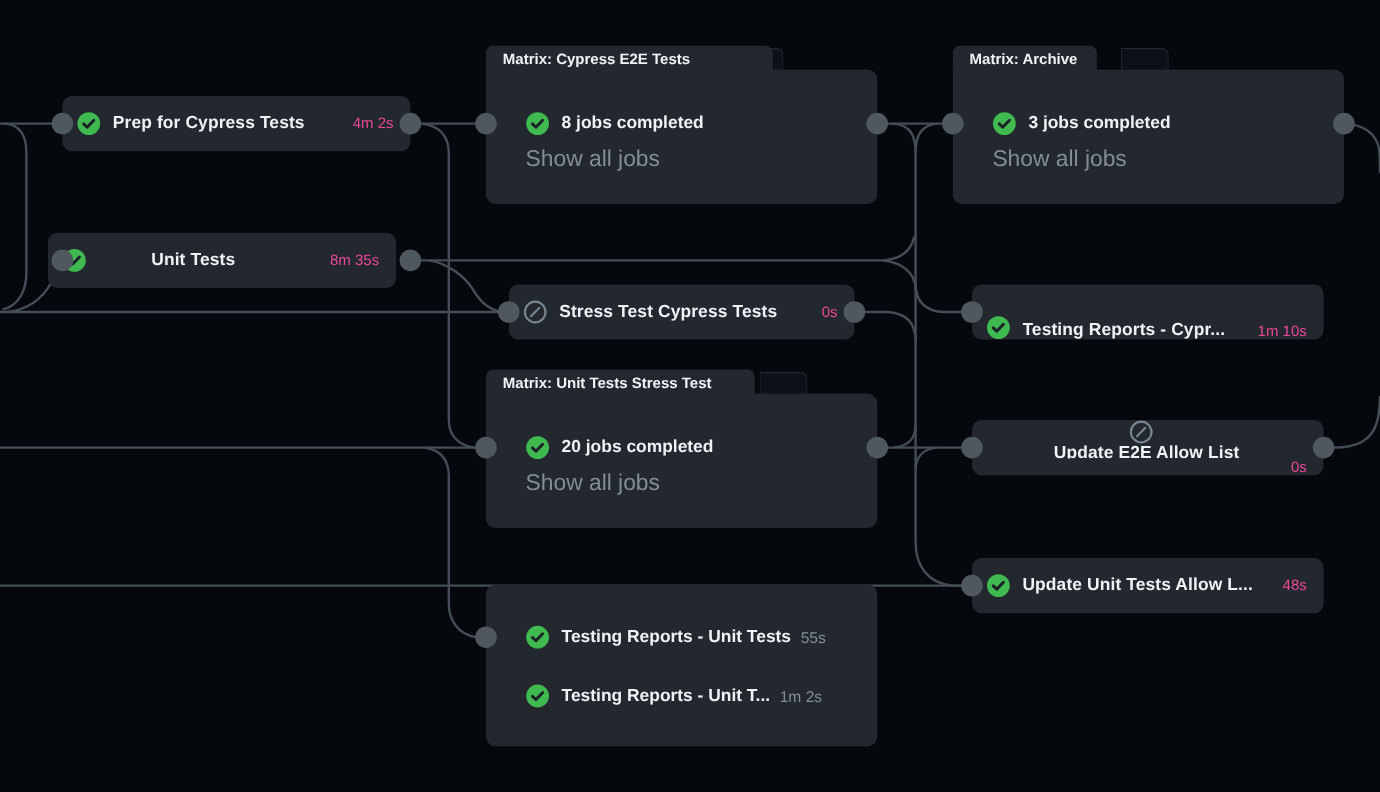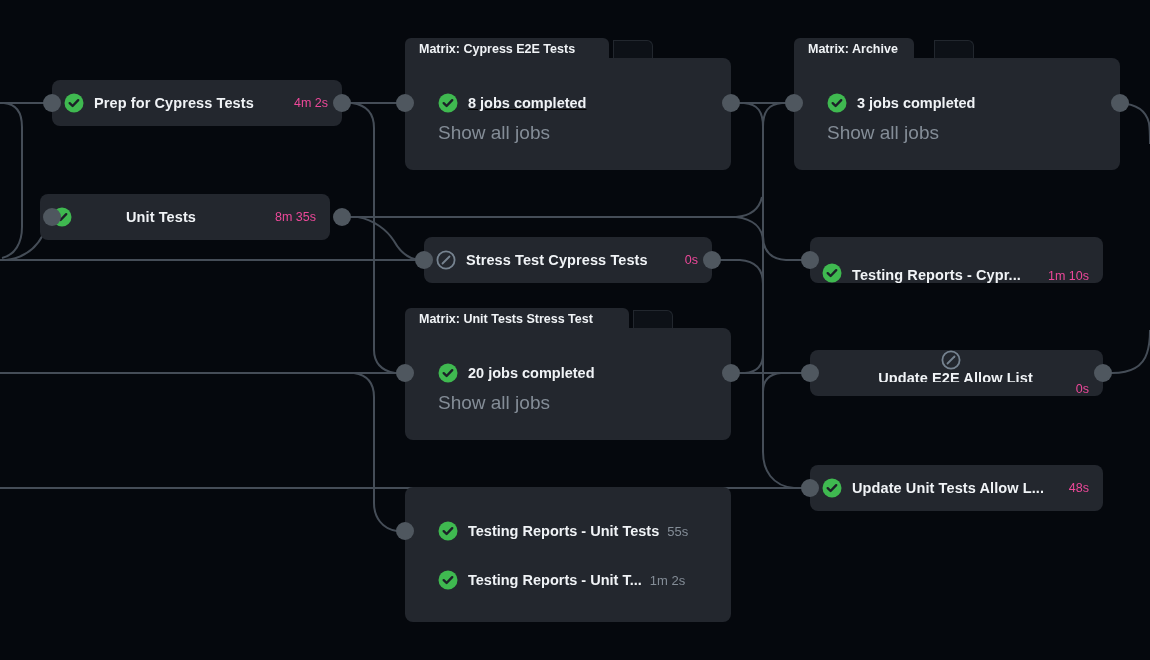--- a/index.html
+++ b/index.html
@@ -94,25 +94,25 @@
     <span class="statusicon">
       <svg width="20" height="20" viewBox="0 0 20 20">
           <circle cx="10" cy="10" r="9.5" fill="#3fb950"></circle>
           <path d="M 5.7 10.2 L 8.6 13 L 14.2 7.2" stroke="#1c2128" stroke-width="2.4" fill="none" stroke-linecap="round" stroke-linejoin="round"></path>
         </svg>
     </span>
     <span class="joblabel">Unit Tests</span>
     <span class="dur">8m 35s</span>
   </div>
 
-  <div class="tab" style="left:405px;top:38px;width:204px;height:22px;">
+  <div class="tab" style="left:405px;top:38px;width:239px;height:22px;">
     <span class="tablabel">Matrix: Cypress E2E Tests</span>
   </div>
   <div class="card matrix-body" style="left:405px;top:58px;width:326px;height:112px;">
-    <div class="mrow" style="top:33px;text-decoration:underline;">
+    <div class="mrow" style="top:33px;">
       <span class="statusicon">
         <svg width="20" height="20" viewBox="0 0 20 20">
             <circle cx="10" cy="10" r="9.5" fill="#3fb950"></circle>
             <path d="M 5.7 10.2 L 8.6 13 L 14.2 7.2" stroke="#1c2128" stroke-width="2.4" fill="none" stroke-linecap="round" stroke-linejoin="round"></path>
           </svg>
       </span>
       <span class="joblabel">8 jobs completed</span>
     </div>
     <span class="showall" style="top:64px;">Show all jobs</span>
   </div>

